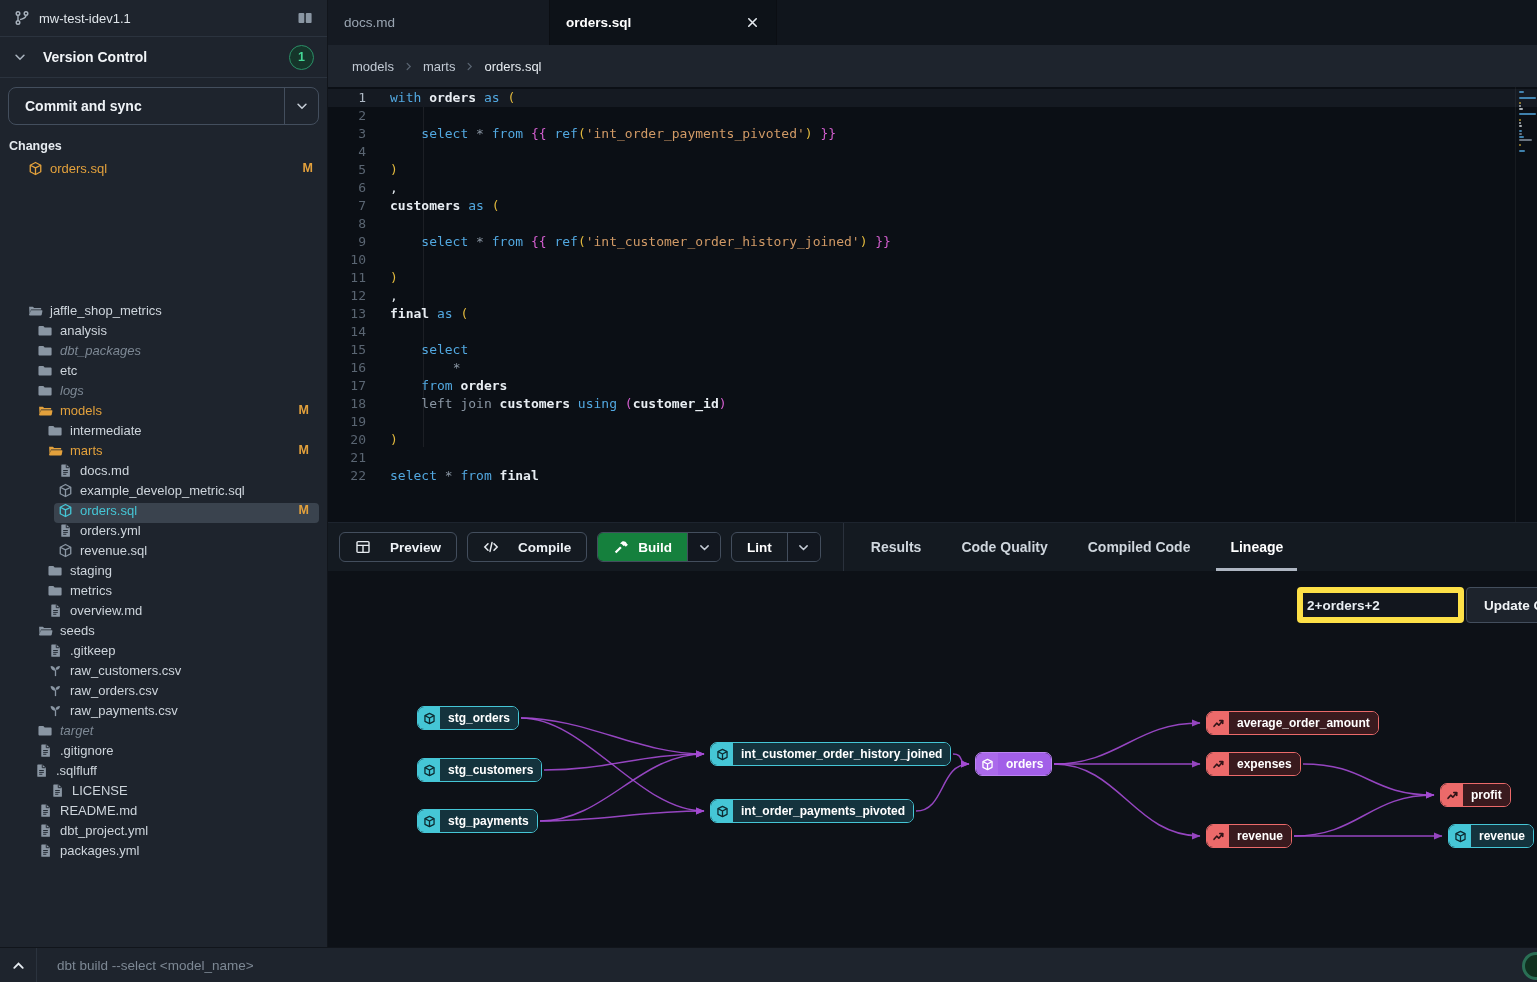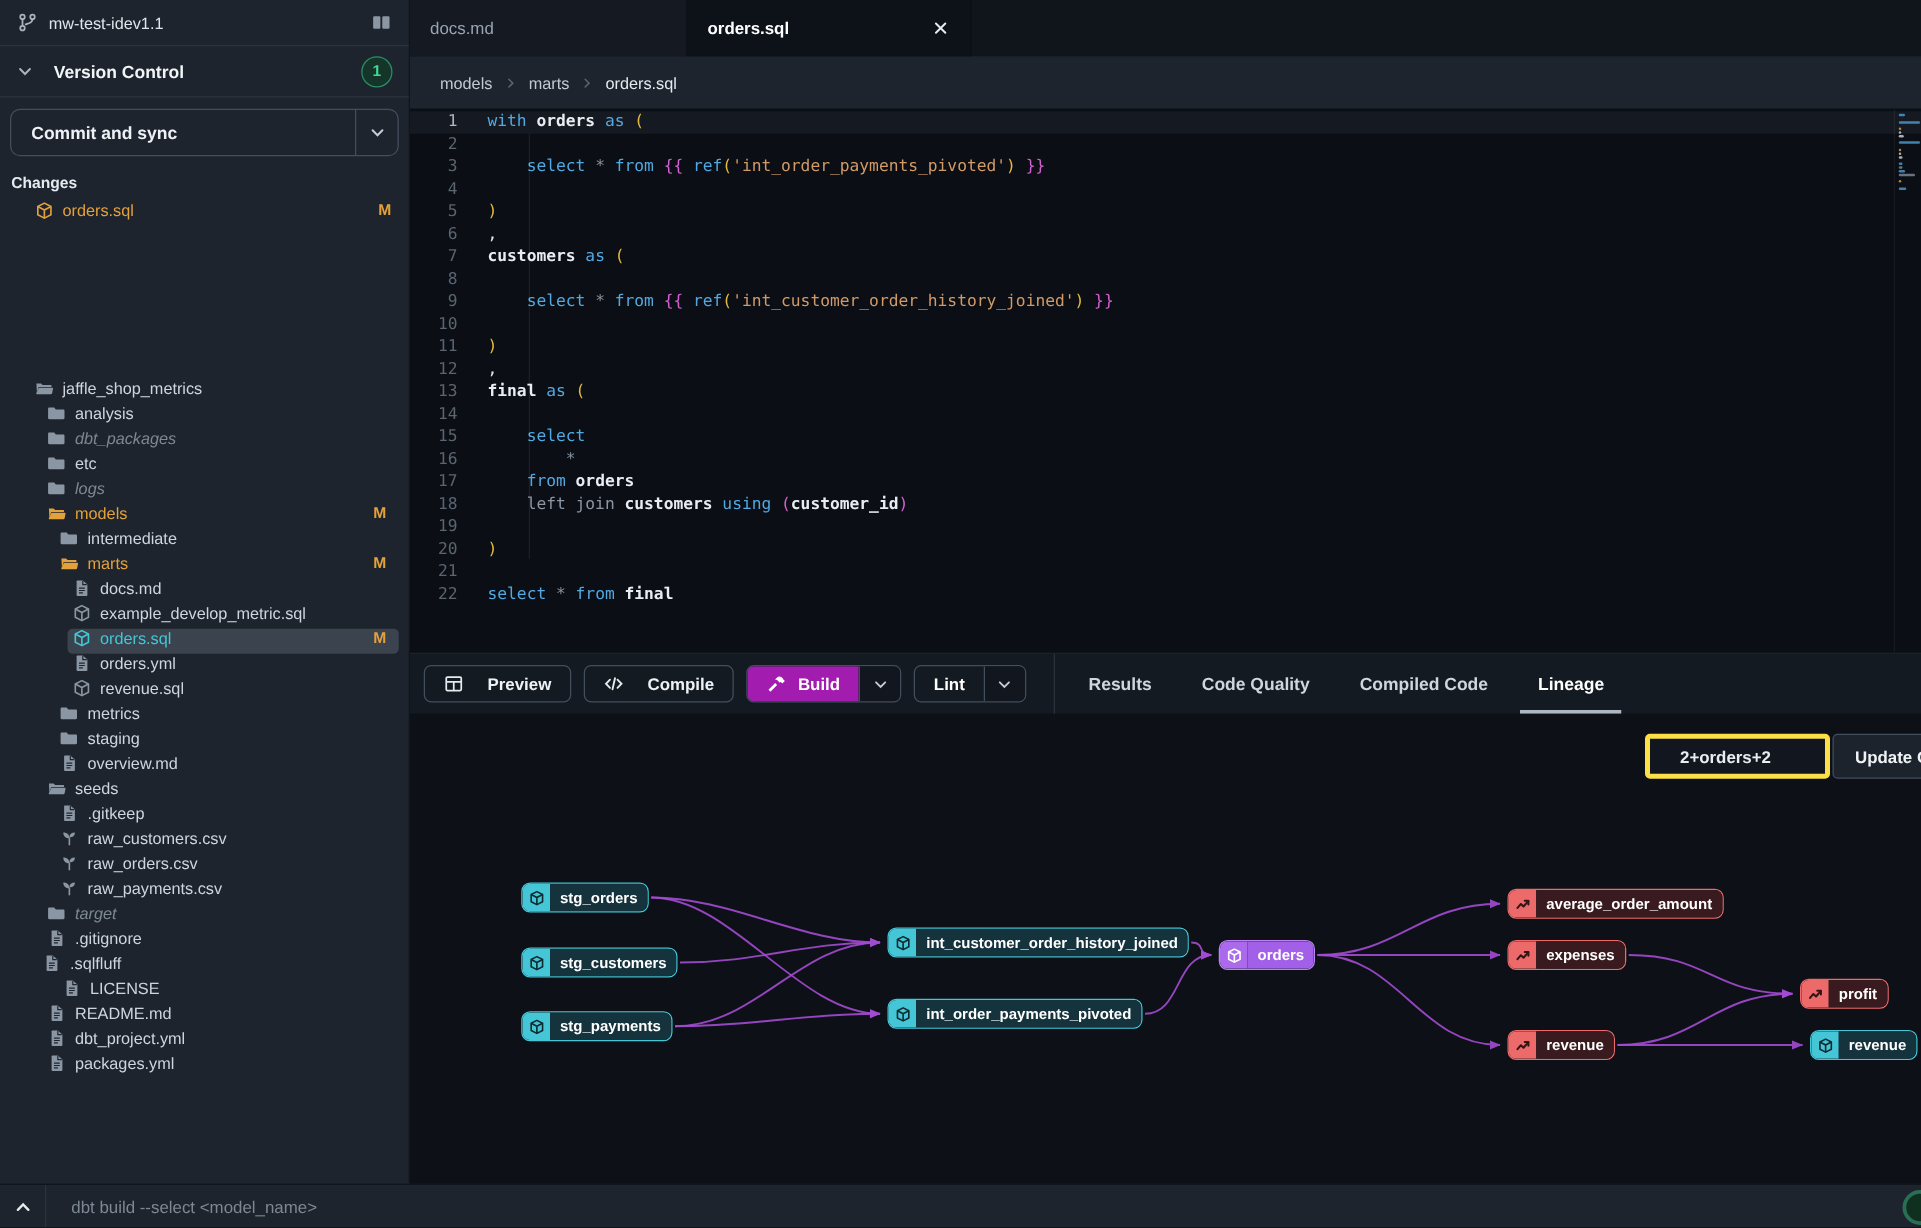--- a/index.html
+++ b/index.html
@@ -95,21 +95,21 @@
   .tbtn { height:30px; display:flex; align-items:center; gap:19px; padding:0 15px;
     border:1px solid #434e5d; border-radius:6px; background:transparent; color:#eef2f6;
     font-size:13.5px; font-weight:600; margin-right:10px; cursor:pointer;
     font-family:"Liberation Sans", sans-serif; }
   .tbtn .sicon { width:16px; height:16px; color:#e6ebf0; }
   .btn-group { height:30px; display:flex; align-items:stretch; border:1px solid #434e5d;
     border-radius:6px; overflow:hidden; margin-right:10px; }
   .bg-main { display:flex; align-items:center; gap:9px; padding:0 15px; color:#fff;
     font-size:13.5px; font-weight:600; background:transparent; border:none; cursor:pointer;
     font-family:"Liberation Sans", sans-serif; }
-  .build-group .bg-main { background:#a21caf; }
+  .build-group .bg-main { background:#15803d; }
   .bg-chev { width:33px; border:none; border-left:1px solid #434e5d; background:#12171f;
     color:#c6cdd6; display:flex; align-items:center; justify-content:center; cursor:pointer; }
   .bg-chev .sicon { width:13px; height:13px; }
   .vsep { width:1px; height:49px; background:#2a313c; margin-left:12px; flex:none; }
   .panel-tabs { display:flex; align-items:center; gap:40px; padding-left:27px; height:100%; }
   .ptab { position:relative; height:100%; display:flex; align-items:center;
     color:#cfd6dd; font-size:14px; font-weight:600; cursor:pointer; }
   .ptab.active { color:#ffffff; }
   .ptab.active::after { content:''; position:absolute; left:-14px; right:-14px; bottom:0;
     height:3px; background:#aeb6c2; }
@@ -126,23 +126,23 @@
   .lnode.model { border-color:#45c6d6; }
   .lnode.model .nicon { background:#45c6d6; color:#0d2b31; }
   .lnode.model .nlabel { background:#14333d; }
   .lnode.selected { border-color:#bb84f2; }
   .lnode.selected .nicon { background:#ab6aeb; color:#ffffff; }
   .lnode.selected .nlabel { background:#a25fe8; }
   .lnode.metric { border-color:#ec6a6a; }
   .lnode.metric .nicon { background:#ec6a6a; color:#331518; }
   .lnode.metric .nlabel { background:#391a1e; }
 
-  .lineage-selector { position:absolute; top:16px; right:73px; width:148px; height:36px;
-    background:#12161e; border:4px solid #fde047; border-radius:4px; color:#e8edf2;
-    font-size:13.5px; font-weight:600; padding-left:24px;
+  .lineage-selector { position:absolute; top:16px; right:73px; width:167px; height:36px;
+    background:#12161e; border:6px solid #fde047; border-radius:4px; color:#e8edf2;
+    font-size:13.5px; font-weight:600; padding-left:4px;
     font-family:"Liberation Sans", sans-serif; }
   .update-btn { position:absolute; top:16px; left:1138px; width:140px; height:36px;
     background:#1d232c; border:1px solid #434e5d; border-radius:4px; color:#f0f3f6;
     font-size:13.5px; font-weight:600; text-align:left; padding-left:17px; cursor:pointer;
     font-family:"Liberation Sans", sans-serif; }
 
   
   .bottombar { position:absolute; left:0; top:947px; width:1537px; height:35px;
     background:#1e242d; border-top:1px solid #11151b; display:flex; align-items:center;
     overflow:hidden; }
@@ -360,31 +360,31 @@
             <span class="tree-label">revenue.sql</span>
           </span>
         </div>
         <div class="tree-row" style="padding-left: 44px;">
           <span class="tree-inner">
             <span class="tree-icon">
               <svg viewBox="0 0 16 16" fill="currentColor">
                 <path d="M1.5 3.2h4.2l1.4 1.6h6.4c.6 0 1 .4 1 1v6.4c0 .6-.4 1-1 1h-12c-.6 0-1-.4-1-1V4.2c0-.6.4-1 1-1z"></path>
               </svg>
             </span>
+            <span class="tree-label">staging</span>
+          </span>
+        </div>
+        <div class="tree-row" style="padding-left: 44px;">
+          <span class="tree-inner">
+            <span class="tree-icon">
+              <svg viewBox="0 0 16 16" fill="currentColor">
+                <path d="M1.5 3.2h4.2l1.4 1.6h6.4c.6 0 1 .4 1 1v6.4c0 .6-.4 1-1 1h-12c-.6 0-1-.4-1-1V4.2c0-.6.4-1 1-1z"></path>
+              </svg>
+            </span>
             <span class="tree-label">metrics</span>
-          </span>
-        </div>
-        <div class="tree-row" style="padding-left: 44px;">
-          <span class="tree-inner">
-            <span class="tree-icon">
-              <svg viewBox="0 0 16 16" fill="currentColor">
-                <path d="M1.5 3.2h4.2l1.4 1.6h6.4c.6 0 1 .4 1 1v6.4c0 .6-.4 1-1 1h-12c-.6 0-1-.4-1-1V4.2c0-.6.4-1 1-1z"></path>
-              </svg>
-            </span>
-            <span class="tree-label">staging</span>
           </span>
         </div>
         <div class="tree-row" style="padding-left: 44px;">
           <span class="tree-inner">
             <span class="tree-icon">
               <svg viewBox="0 0 16 16" fill="currentColor">
                 <path d="M4.2 1.5h4.6L12.7 5v9c0 .4-.3.7-.7.7H4.2c-.4 0-.7-.3-.7-.7V2.2c0-.4.3-.7.7-.7z"></path>
                 <path d="M8.8 1.8V5h3.4" fill="none" stroke="#1e242d" stroke-width="1"></path>
                 <path d="M5.5 8h5M5.5 10h5M5.5 12h3.4" stroke="#1e242d" stroke-width="1" fill="none"></path>
               </svg>

